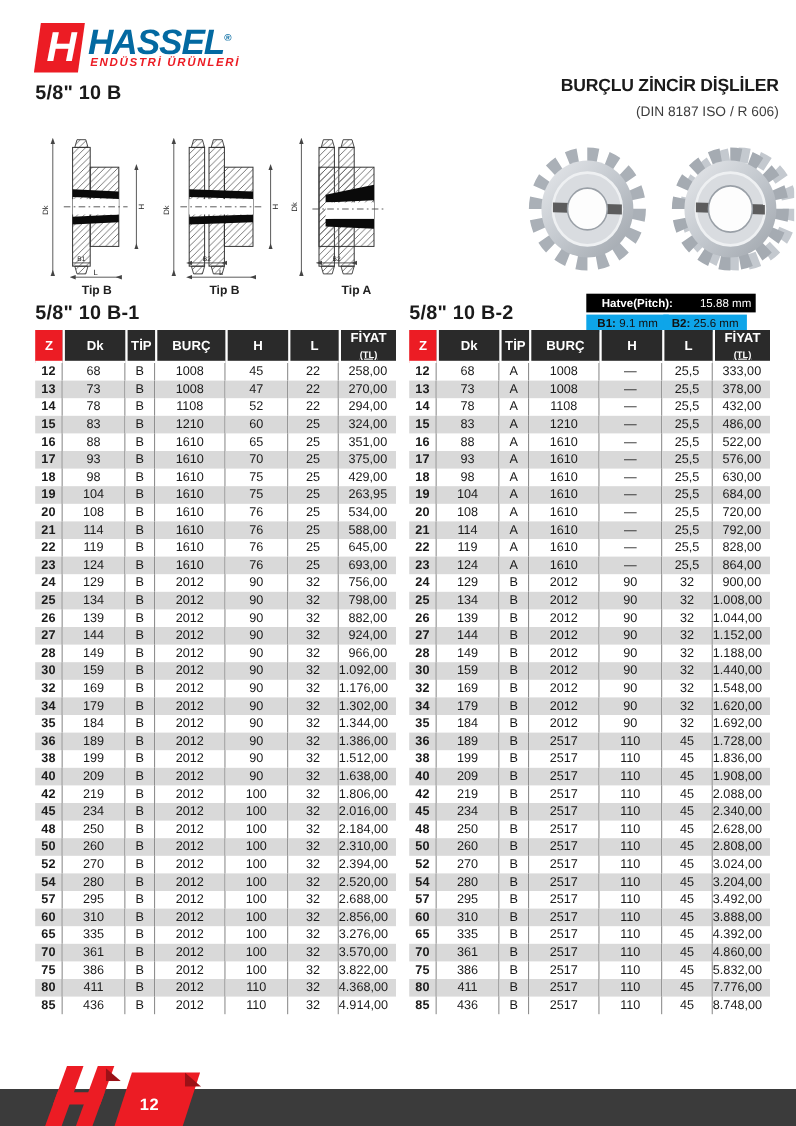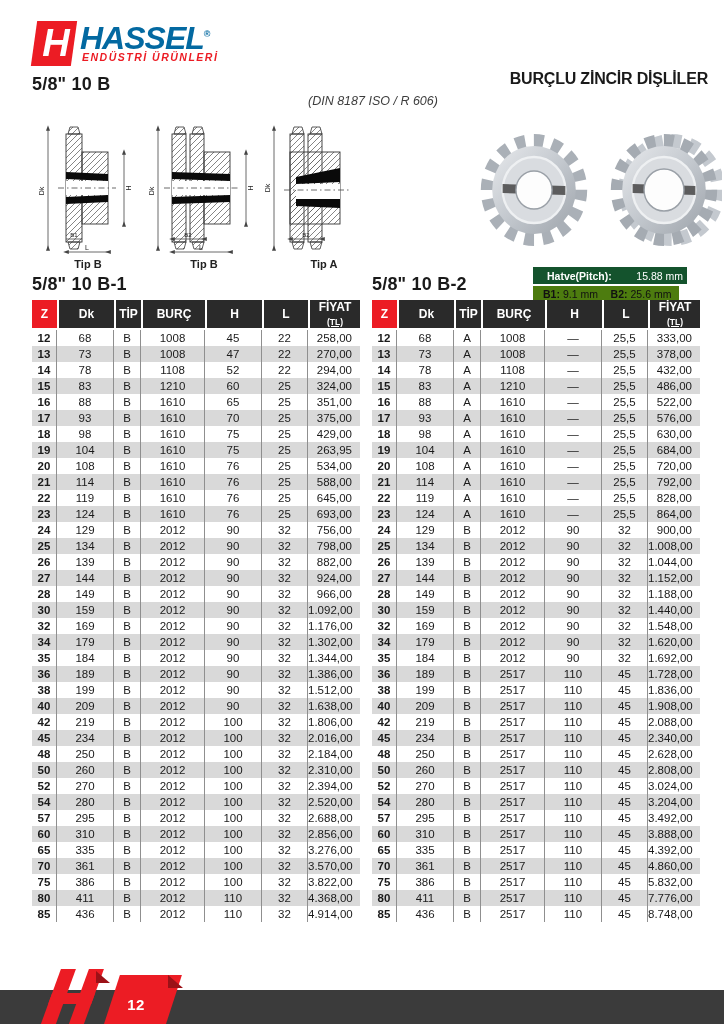--- a/index.html
+++ b/index.html
@@ -14,34 +14,34 @@
   .logo-word{left:80px;top:17px;font-size:32px;font-weight:bold;font-style:italic;color:#0369a1;
              letter-spacing:-1px;line-height:34px;}
   .logo-reg{font-size:9px;vertical-align:super;font-style:normal;}
   .logo-sub{left:82px;top:51px;font-size:10.5px;font-weight:bold;font-style:italic;color:#ec1c24;
             letter-spacing:1.5px;}
 
   
   .left-title{left:32px;top:74px;font-size:18px;font-weight:bold;letter-spacing:0.2px;}
   .right-title{right:16px;top:70px;width:400px;text-align:right;font-size:16px;font-weight:bold;
                letter-spacing:-0.2px;}
-  .right-sub{right:16px;top:94px;width:400px;font-size:12.5px;color:#3d3d3d;font-style:italic;}
+  .right-sub{right:16px;top:94px;width:400px;text-align:right;font-size:12.5px;color:#3d3d3d;}
 
   
   .diag{top:122px;}
   .diag-caption{top:258px;font-size:11px;font-weight:bold;text-align:center;color:#222;}
   svg text{font-family:"Liberation Sans",sans-serif;}
 
   
-  .pitch-bar{left:533px;top:267px;width:154px;height:17px;background:#14532d;color:#fff;
+  .pitch-bar{left:533px;top:267px;width:154px;height:17px;background:#000000;color:#fff;
              display:flex;justify-content:space-between;align-items:center;
              font-size:10.5px;padding:0;}
   .pitch-bar .lbl{font-weight:bold;margin-left:14px;}
   .pitch-bar .val{margin-right:4px;}
-  .bcell{top:286px;height:16px;background:#4d7c0f;font-size:10.5px;display:flex;
+  .bcell{top:286px;height:16px;background:#0ea5e9;font-size:10.5px;display:flex;
          align-items:center;justify-content:center;color:#111;}
   .bcell b{margin-right:3px;}
   .bcell1{left:533px;width:75px;}
   .bcell2{left:603px;width:76px;}
 
   
   .tbl-title{top:274px;font-size:18px;font-weight:bold;letter-spacing:0.2px;}
   .t1{left:32px;} .t2{left:372px;}
   table.price{position:absolute;top:300px;width:328px;border-collapse:separate;border-spacing:0;
               table-layout:fixed;font-size:11.5px;}

